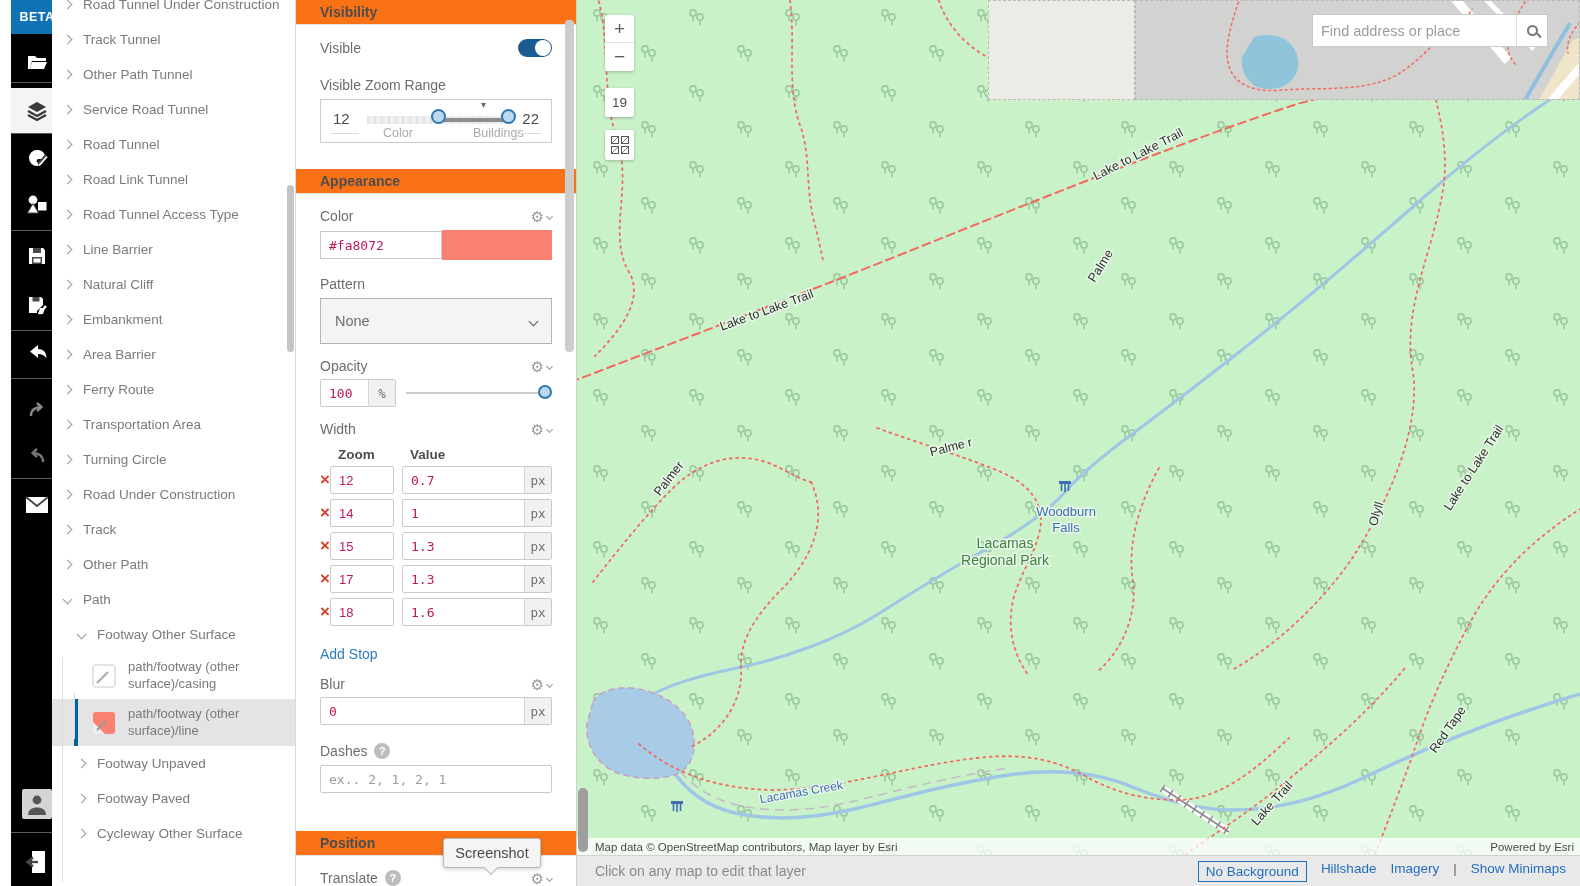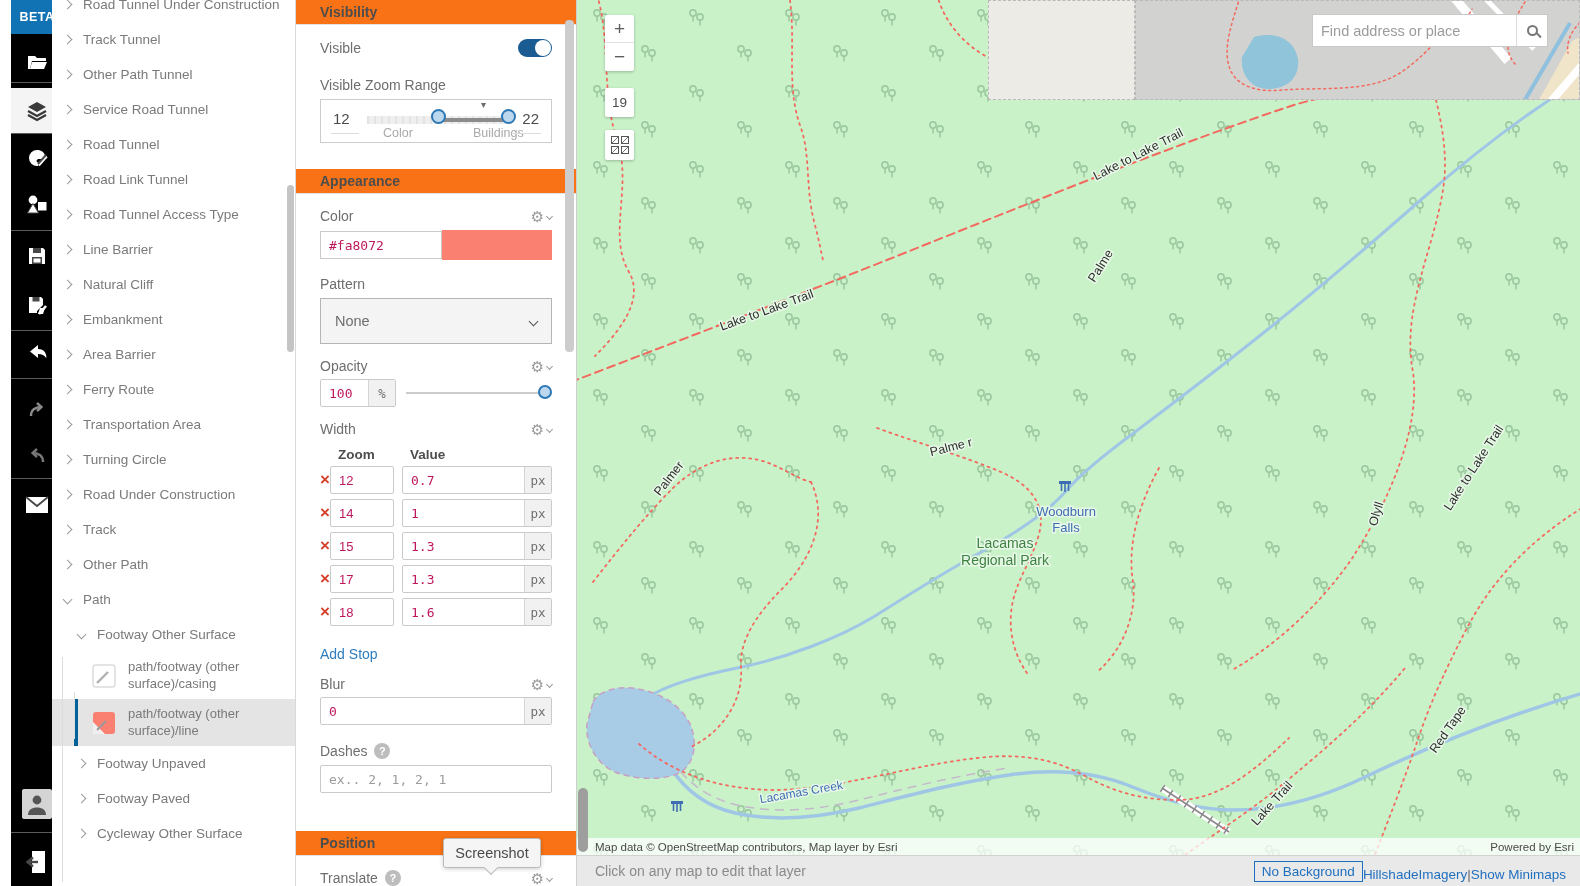--- a/index.html
+++ b/index.html
@@ -111,21 +111,21 @@
   #searchbtn { width:35px; border-left:1px solid #ddd; display:flex; align-items:center; justify-content:center; cursor:pointer; background:#fff; }
   .mag { width:11px; height:11px; border:2px solid #777; border-radius:50%; position:relative; }
   .mag::after { content:""; position:absolute; width:7px; height:2px; background:#777;
     transform:rotate(45deg); right:-6px; bottom:-2px; }
   #attrib { position:absolute; left:0; bottom:31px; width:100%; height:17px; background:rgba(255,255,255,.75);
     display:flex; align-items:center; font-size:11.5px; color:#4a4a4a; padding:0 6px 0 18px; justify-content:space-between; }
   #mapscroll { position:absolute; left:1px; top:788px; width:10px; height:64px; background:#9e9e9e; border-radius:5px; }
   #statusbar { position:absolute; left:0; bottom:0; width:100%; height:31px; background:#e9e9e9;
     border-top:1px solid #d2d2d2; display:flex; align-items:center; padding:0 14px 0 18px; }
   #statushint { color:#8a8a8a; font-size:14px; }
-  #statuslinks { margin-left:auto; display:flex; align-items:flex-end; font-size:13.5px; }
+  #statuslinks { margin-left:auto; display:flex; align-items:flex-start; gap:14px; font-size:13.5px; }
   #statuslinks a { color:#1f6fbf; text-decoration:none; cursor:pointer; }
   #statuslinks a.active { border:1px solid #1f6fbf; padding:2px 7px; }
   .sep { color:#666; }
 </style>
 </head>
 <body>
 
 <div id="rail">
   <div id="beta">BETA</div>
 

